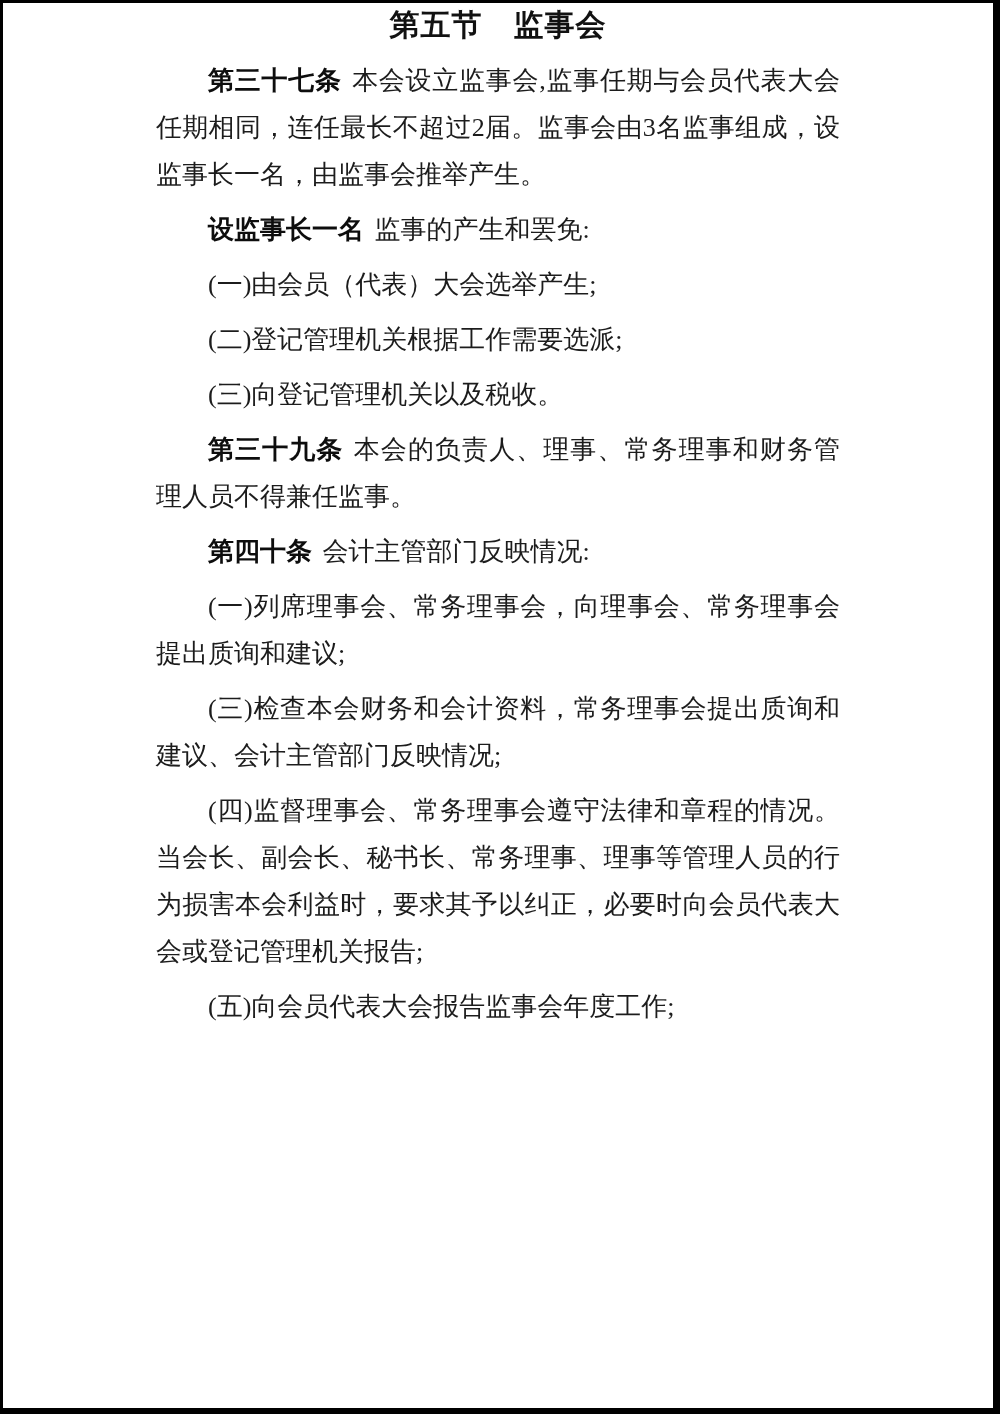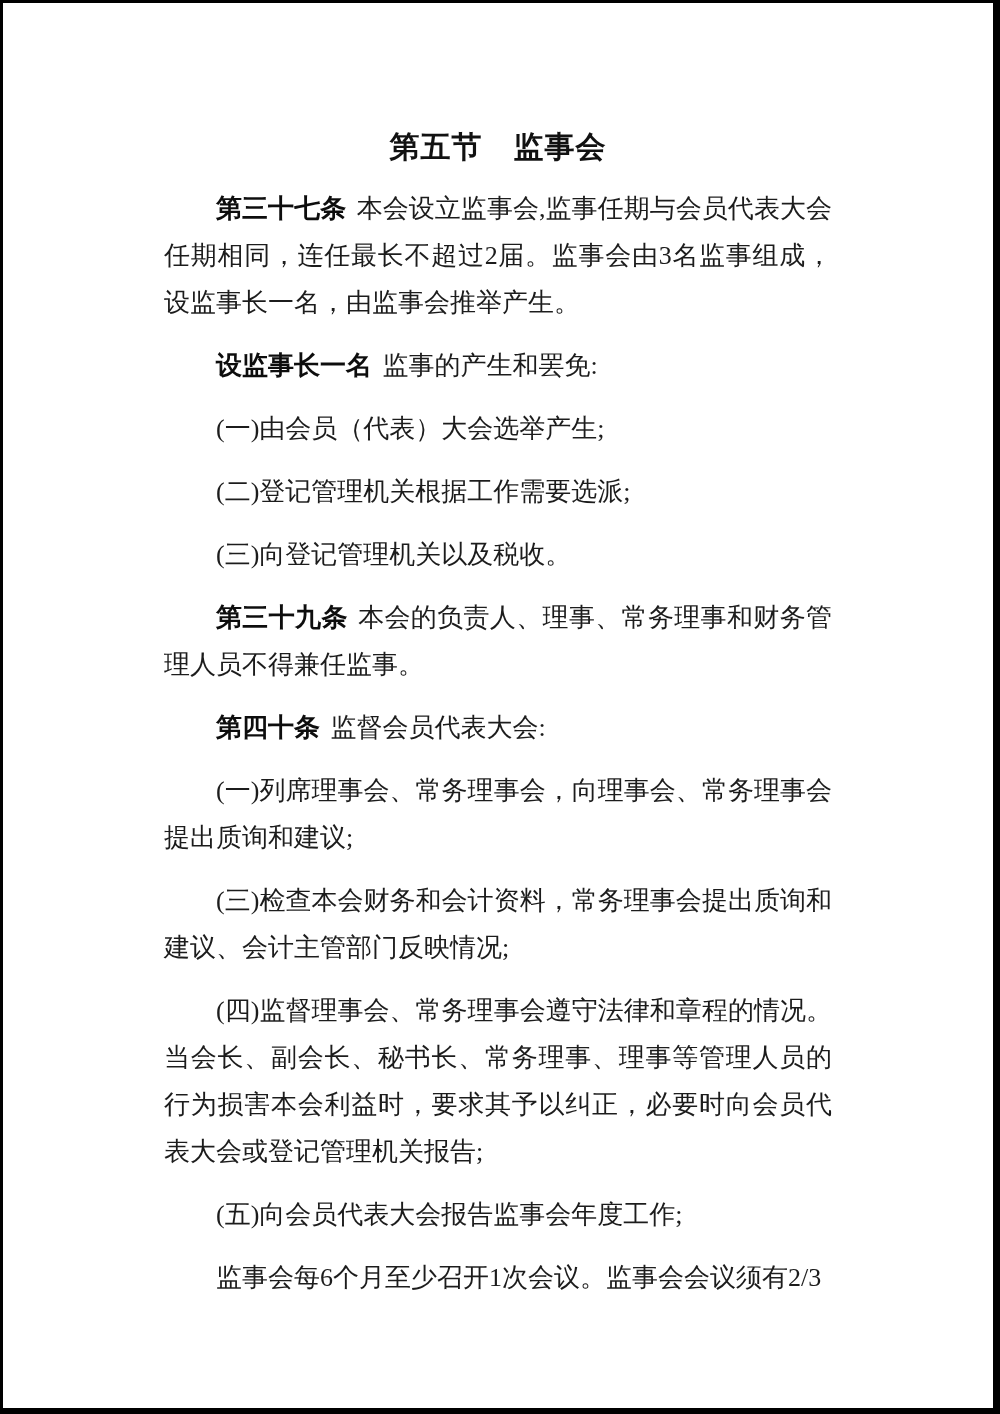--- a/index.html
+++ b/index.html
@@ -16,34 +16,33 @@
     border: 3px solid #000000;
     border-right-width: 7px;
     border-bottom-width: 6px;
     overflow: hidden;
     color: #1c1c1c;
     font-family: "Liberation Serif", "DejaVu Serif", serif;
   }
   .content {
     width: 700px;
     margin: 0 auto;
-    padding-top: 122px;
   }
   .title {
     margin: 0 0 10px 0;
     font-family: "Liberation Sans", "DejaVu Sans", sans-serif;
     font-size: 30px;
     font-weight: 700;
     line-height: 44px;
     text-align: center;
     letter-spacing: 1px;
     color: #111111;
   }
   .paragraphs p.para {
-    margin: 16px;
+    margin: 8px;
     font-size: 26px;
     line-height: 47px;
     text-align: justify;
     text-justify: inter-character;
     text-indent: 2em;
     color: #1c1c1c;
   }
   .paragraphs p.para b.prefix {
     font-family: "Liberation Sans", "DejaVu Sans", sans-serif;
     font-weight: 700;
@@ -64,28 +63,27 @@
         <p class="para"><b class="prefix">设监事长一名</b><span>监事的产生和罢免:</span></p>
 
         <p class="para"><span>(一)由会员（代表）大会选举产生;</span></p>
 
         <p class="para"><span>(二)登记管理机关根据工作需要选派;</span></p>
 
         <p class="para"><span>(三)向登记管理机关以及税收。</span></p>
 
         <p class="para"><b class="prefix">第三十九条</b><span>本会的负责人、理事、常务理事和财务管理人员不得兼任监事。</span></p>
 
-        <p class="para"><b class="prefix">第四十条</b><span>监督会员代表大会:</span></p>
+        <p class="para"><b class="prefix">第四十条</b><span>会计主管部门反映情况:</span></p>
 
         <p class="para"><span>(一)列席理事会、常务理事会，向理事会、常务理事会提出质询和建议;</span></p>
 
 
         <p class="para"><span>(三)检查本会财务和会计资料，常务理事会提出质询和建议、会计主管部门反映情况;</span></p>
 
         <p class="para"><span>(四)监督理事会、常务理事会遵守法律和章程的情况。当会长、副会长、秘书长、常务理事、理事等管理人员的行为损害本会利益时，要求其予以纠正，必要时向会员代表大会或登记管理机关报告;</span></p>
 
         <p class="para"><span>(五)向会员代表大会报告监事会年度工作;</span></p>
 
 
-        <p class="para"><span>监事会每6个月至少召开1次会议。监事会会议须有2/3</span></p>
       </div>
   </div>
 </div>
 
 </body></html>

